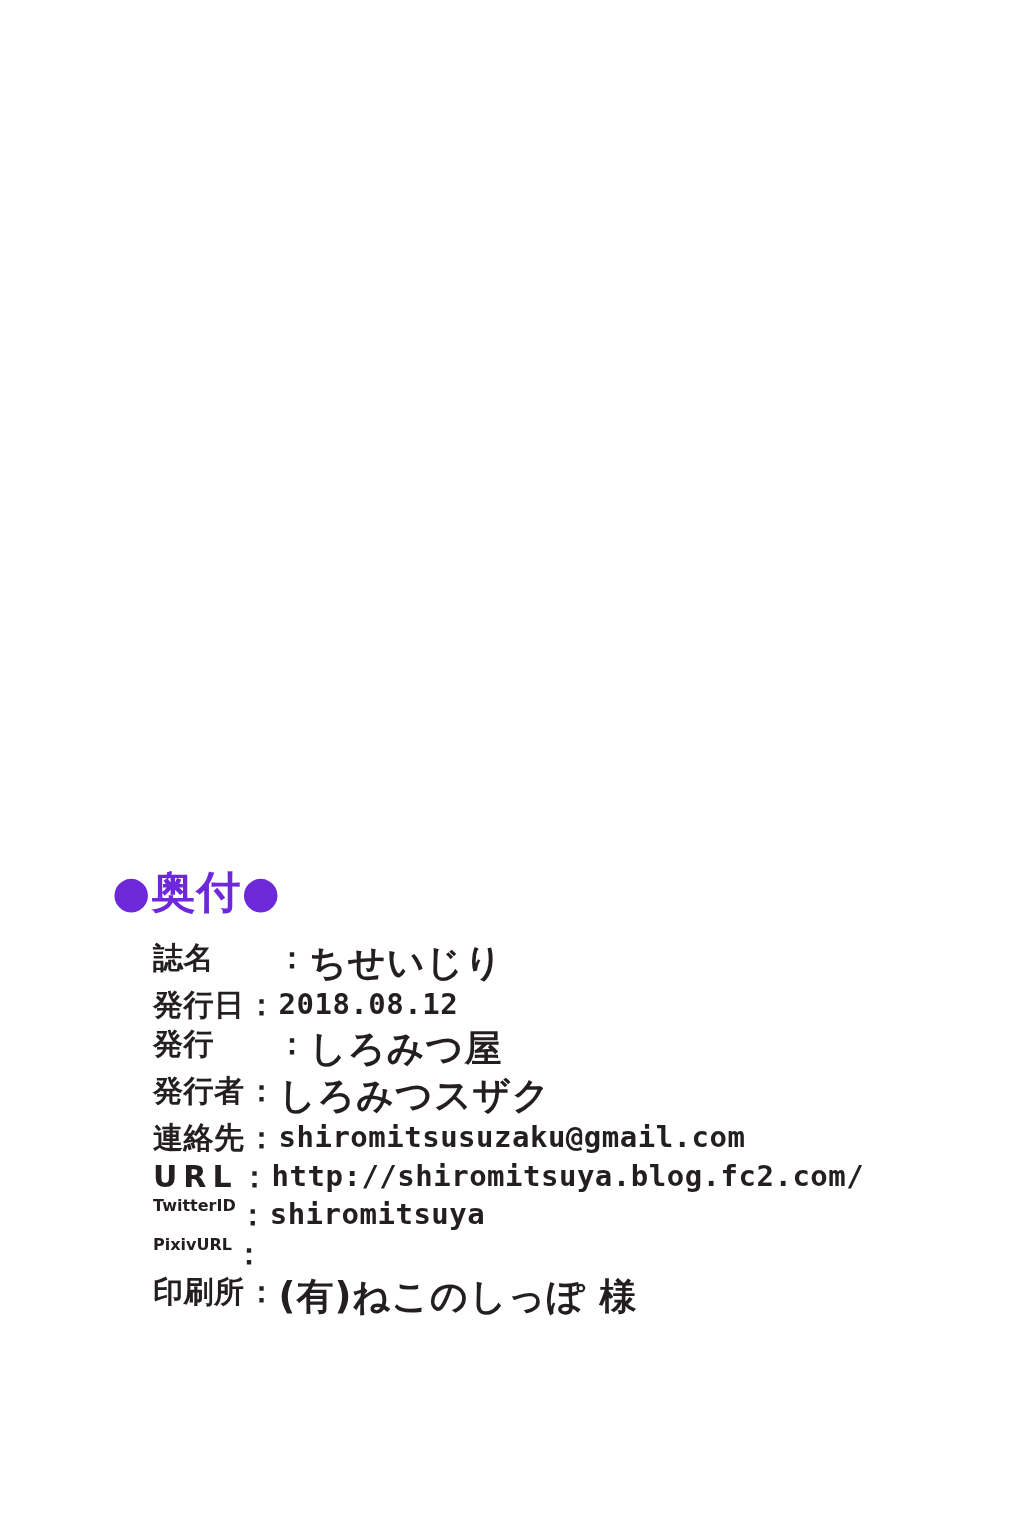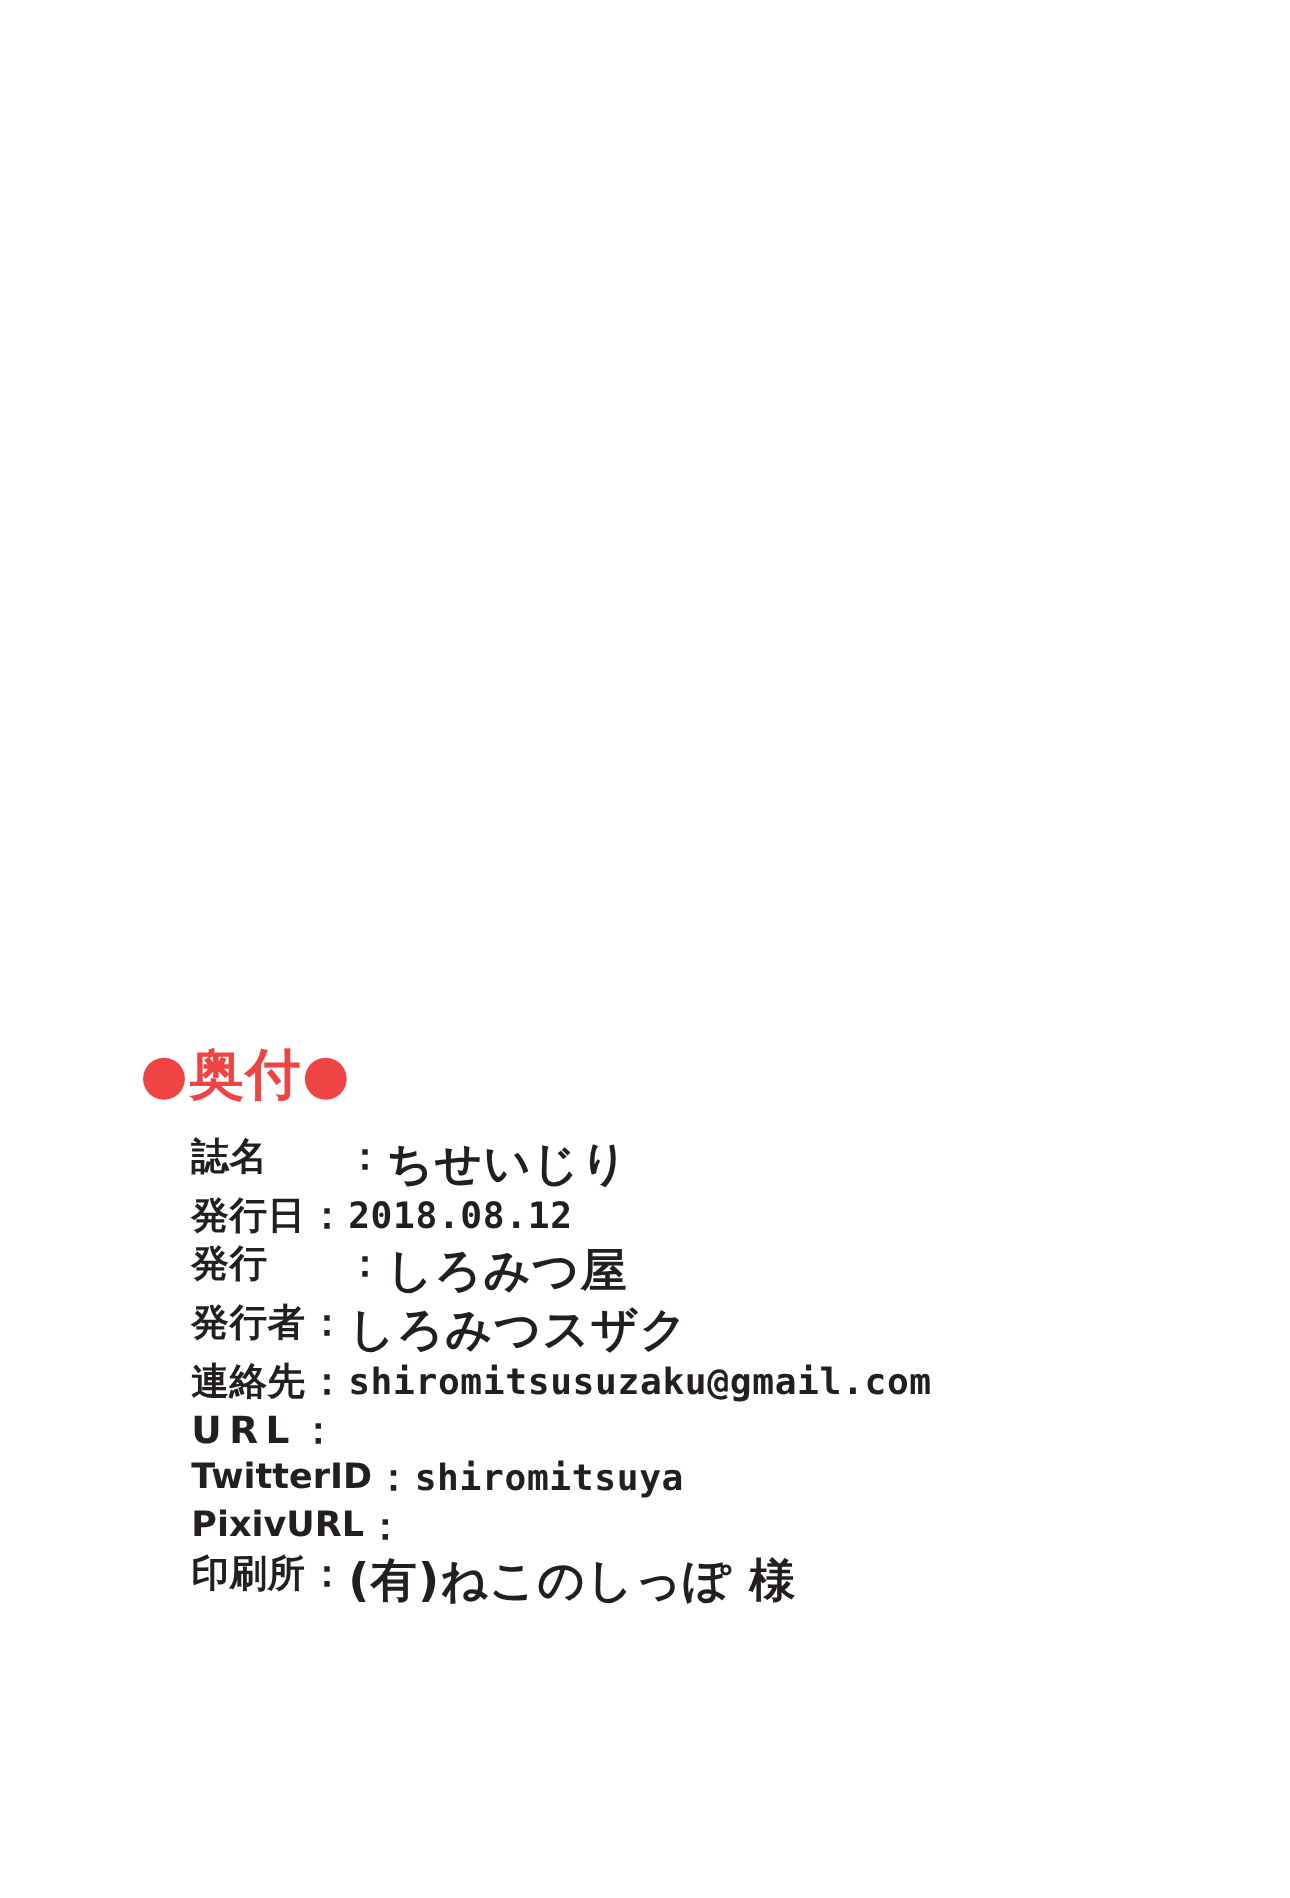--- a/index.html
+++ b/index.html
@@ -21,43 +21,44 @@
     left: 112px;
     top: 838px;
     width: 820px;
   }
   .colophon-title {
     font-family: "DejaVu Sans", sans-serif;
     font-weight: bold;
     font-size: 44px;
     line-height: 1;
     letter-spacing: 1px;
-    color: #ef4444;
+    color: #6d28d9;
     white-space: nowrap;
+    margin-top: 32px;
   }
   .info-list {
     margin-top: 26px;
   }
   .info-row {
     display: flex;
     align-items: flex-start;
     white-space: nowrap;
     margin-bottom: 2px;
     line-height: 1.22;
     margin-left: 41px;
   }
   .info-label {
     font-family: "DejaVu Sans", sans-serif;
     font-weight: bold;
     font-size: 30px;
     color: #231f20;
     letter-spacing: 0.5px;
   }
   .info-label.small {
-    font-size: 28px;
+    font-size: 16px;
     letter-spacing: 0px;
     position: relative;
     top: -1px;
   }
   .info-sep {
     font-family: "DejaVu Sans", sans-serif;
     font-weight: bold;
     font-size: 30px;
     color: #231f20;
     padding: 0 2px;
@@ -128,20 +129,21 @@
 
       <div class="info-row">
         <span class="info-label label-box">連絡先</span>
         <span class="info-sep">：</span>
         <span class="info-value">shiromitsusuzaku@gmail.com</span>
       </div>
 
       <div class="info-row">
         <span class="info-label label-box lbl-url">URL</span>
         <span class="info-sep">：</span>
+        <span class="info-value">http://shiromitsuya.blog.fc2.com/</span>
       </div>
 
       <div class="info-row">
         <span class="info-label small label-box">TwitterID</span>
         <span class="info-sep">：</span>
         <span class="info-value">shiromitsuya</span>
       </div>
 
       <div class="info-row">
         <span class="info-label small label-box">PixivURL</span>

